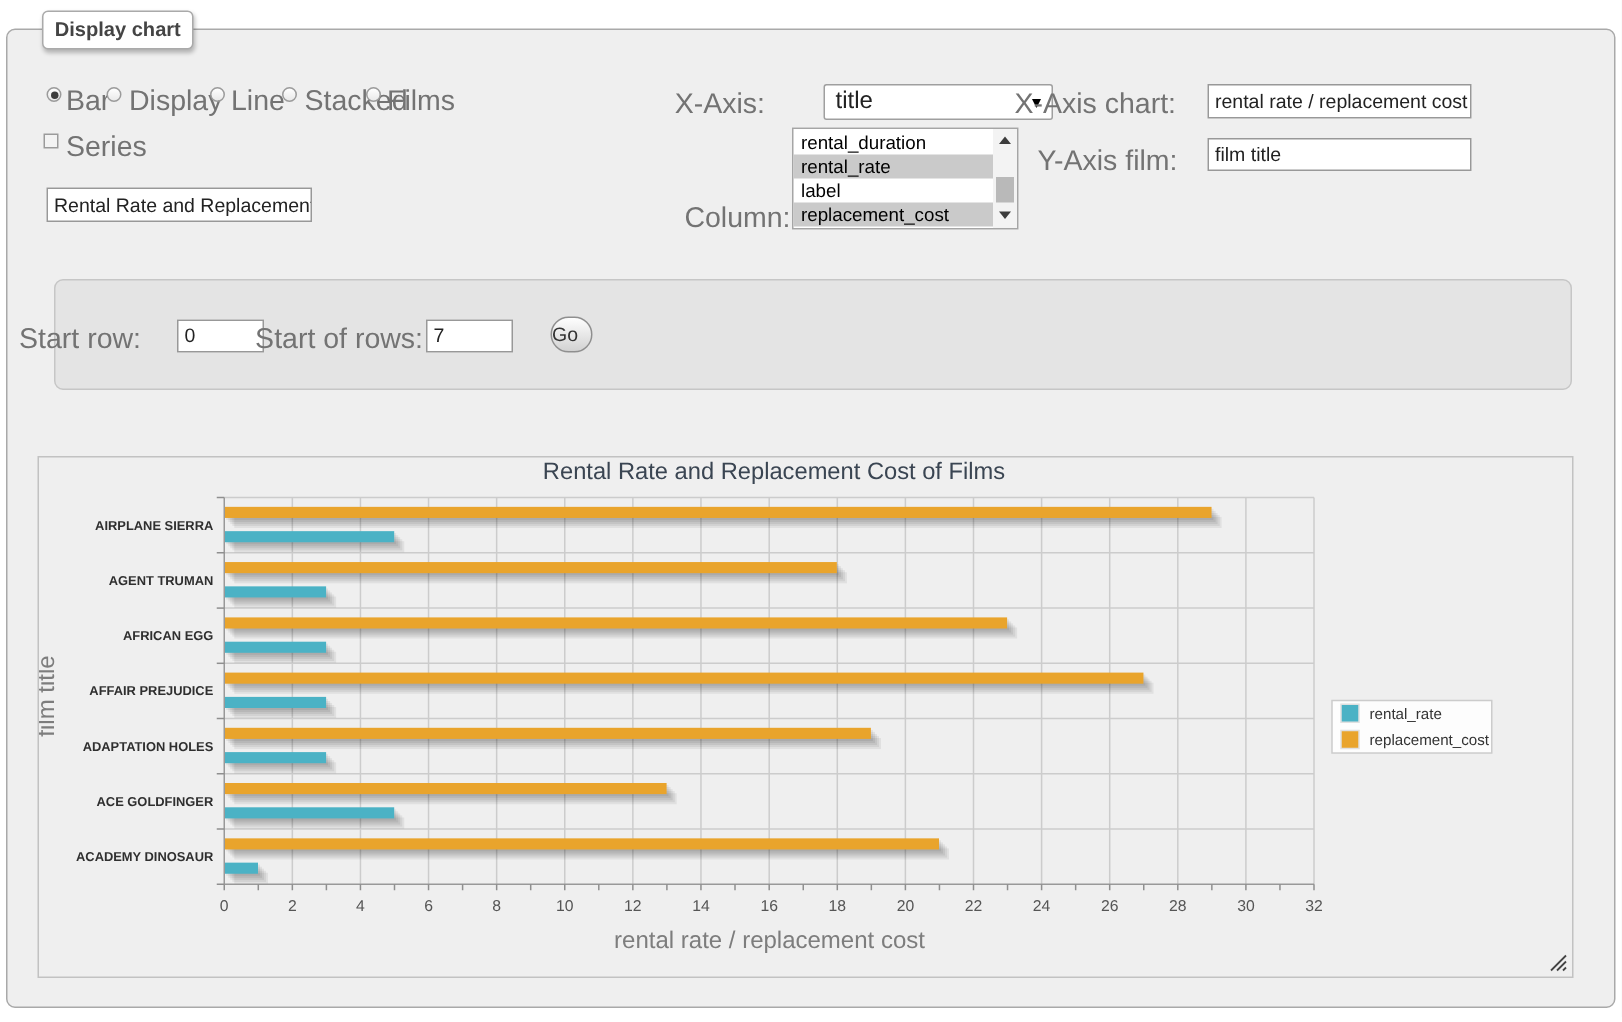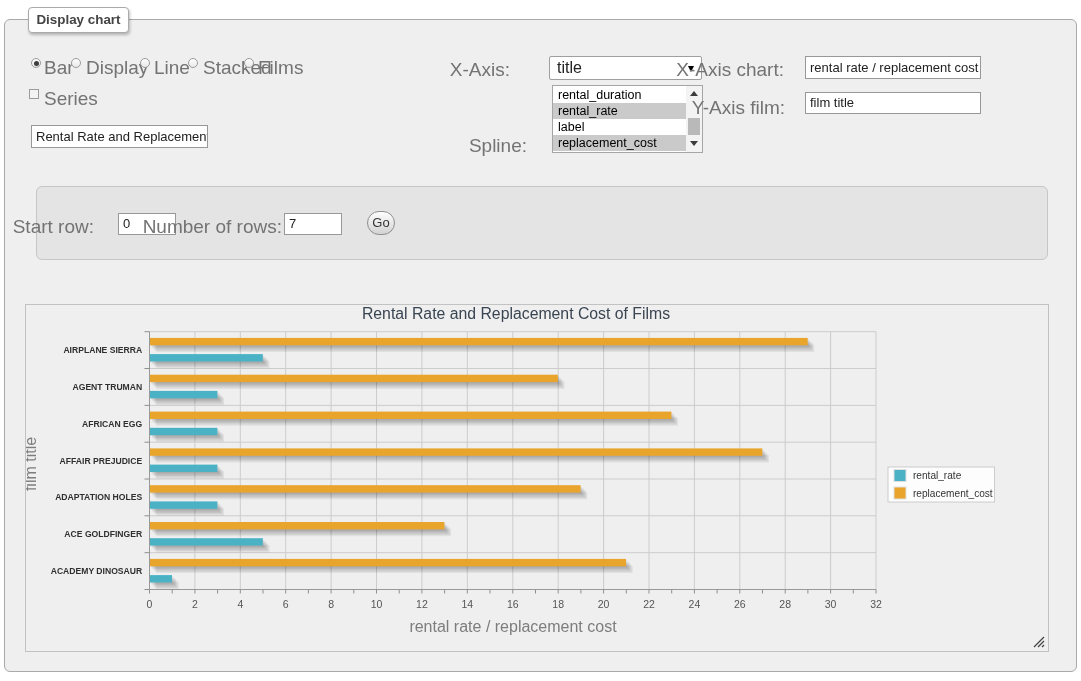--- a/index.html
+++ b/index.html
@@ -16,36 +16,36 @@
        background:linear-gradient(#fefefe,#e9e9e9); }
 .radio.sel::after { content:""; position:absolute; left:2px; top:2px; width:5px; height:5px;
        border-radius:50%; background:#3d3d3d; }
 #chk { position:absolute; left:29px; top:89px; width:10px; height:10px; border:1px solid #9b9b9b;
        background:#f3f3f3; }
 #selbox { position:absolute; left:529px; top:56px; width:153px; height:24px; background:#fff;
        border:1px solid #9f9f9f; border-radius:2px; font-size:16px; color:#222; line-height:22px; padding-left:7px;margin-left:20px; }
 #selbox::after { content:""; position:absolute; right:7px; top:9px; width:0; height:0;
        border-left:3.6px solid transparent; border-right:3.6px solid transparent; border-top:6px solid #000; }
 #listbox { position:absolute; left:528px; top:85px; width:151px; height:68px; background:#fff;
-       border:1px solid #a5a5a5; font-size:12.5px; color:#000;margin-left:24px; }
+       border:1px solid #a5a5a5; font-size:12.5px; color:#000; }
 .opt { position:absolute; left:0; width:133px; height:16.2px; line-height:16px; padding-left:5px;
        white-space:nowrap; overflow:hidden; }
 .opt.sel { background:#cacaca; }
 #sbar { position:absolute; right:0; top:0; width:16px; height:66px; background:#f3f3f3; }
 .sbtn { position:absolute; left:0; width:16px; height:15px; background:#f3f3f3; }
 .tri-up { position:absolute; left:4px; top:5px; width:0; height:0; border-left:4px solid transparent;
        border-right:4px solid transparent; border-bottom:5px solid #3c3c3c; }
 .tri-dn { position:absolute; left:4px; top:6px; width:0; height:0; border-left:4px solid transparent;
        border-right:4px solid transparent; border-top:5px solid #3c3c3c; }
 #thumb { position:absolute; left:2px; top:32px; width:12px; height:19px; background:#b9b9b9; }
 #graybox { position:absolute; left:36px; top:186px; width:1012px; height:74px; background:#e4e4e4;
        border:1px solid #c6c6c6; border-radius:6px; }
 #gobtn { position:absolute; left:367px; top:211px; width:28px; height:24px; border:1px solid #8f8f8f;
        border-radius:12px; background:linear-gradient(#fefefe,#d2d2d2); font-size:13px; color:#333;
-       text-align:center; line-height:22px; }
+       line-height:22px; }
 #chart { position:absolute; left:25px; top:304px; width:1024px; height:348px; border:1px solid #c2c2c2; }
 </style>
 </head>
 <body>
 <div id="fs"></div>
 <div id="legendbox">Display chart</div>
 
 <div class="radio sel" style="left:31px;top:58px"></div>
 <div class="lbl" style="left:44px;top:57px">Bar</div>
 <div class="radio" style="left:71px;top:58px"></div>
@@ -72,31 +72,31 @@
   <div id="sbar">
     <div class="sbtn" style="top:0">
         <div class="tri-up"></div>
       </div>
     <div id="thumb"></div>
     <div class="sbtn" style="top:49px">
         <div class="tri-dn"></div>
       </div>
   </div>
 </div>
-<div class="lbl" style="right:554px;top:135px">Spline:</div>
+<div class="lbl" style="right:554px;top:135px">Column:</div>
 
 <div class="lbl" style="right:297px;top:59px">X-Axis chart:</div>
 <div class="inp" style="left:805px;top:56px;width:176px;height:23px;line-height:21px">rental rate / replacement cost</div>
 <div class="lbl" style="right:296px;top:97px">Y-Axis film:</div>
 <div class="inp" style="left:805px;top:92px;width:176px;height:22px;line-height:20px">film title</div>
 
 <div id="graybox"></div>
 <div class="lbl" style="right:987px;top:216px">Start row:</div>
 <div class="inp" style="left:118px;top:213px;width:58px;height:22px;line-height:20px">0</div>
-<div class="lbl" style="right:799px;top:216px">Number of rows:</div>
+<div class="lbl" style="right:799px;top:216px">Start of rows:</div>
 <div class="inp" style="left:284px;top:213px;width:58px;height:22px;line-height:20px">7</div>
 <div id="gobtn">Go</div>
 
 <div id="chart">
     <svg width="1022" height="346" viewBox="0 0 1022 346" style="position:absolute;left:0;top:0">
 <line x1="168.9" y1="26.7" x2="168.9" y2="284.5" stroke="#cccccc" stroke-width="1"></line>
 <line x1="214.3" y1="26.7" x2="214.3" y2="284.5" stroke="#cccccc" stroke-width="1"></line>
 <line x1="259.7" y1="26.7" x2="259.7" y2="284.5" stroke="#cccccc" stroke-width="1"></line>
 <line x1="305.1" y1="26.7" x2="305.1" y2="284.5" stroke="#cccccc" stroke-width="1"></line>
 <line x1="350.5" y1="26.7" x2="350.5" y2="284.5" stroke="#cccccc" stroke-width="1"></line>

